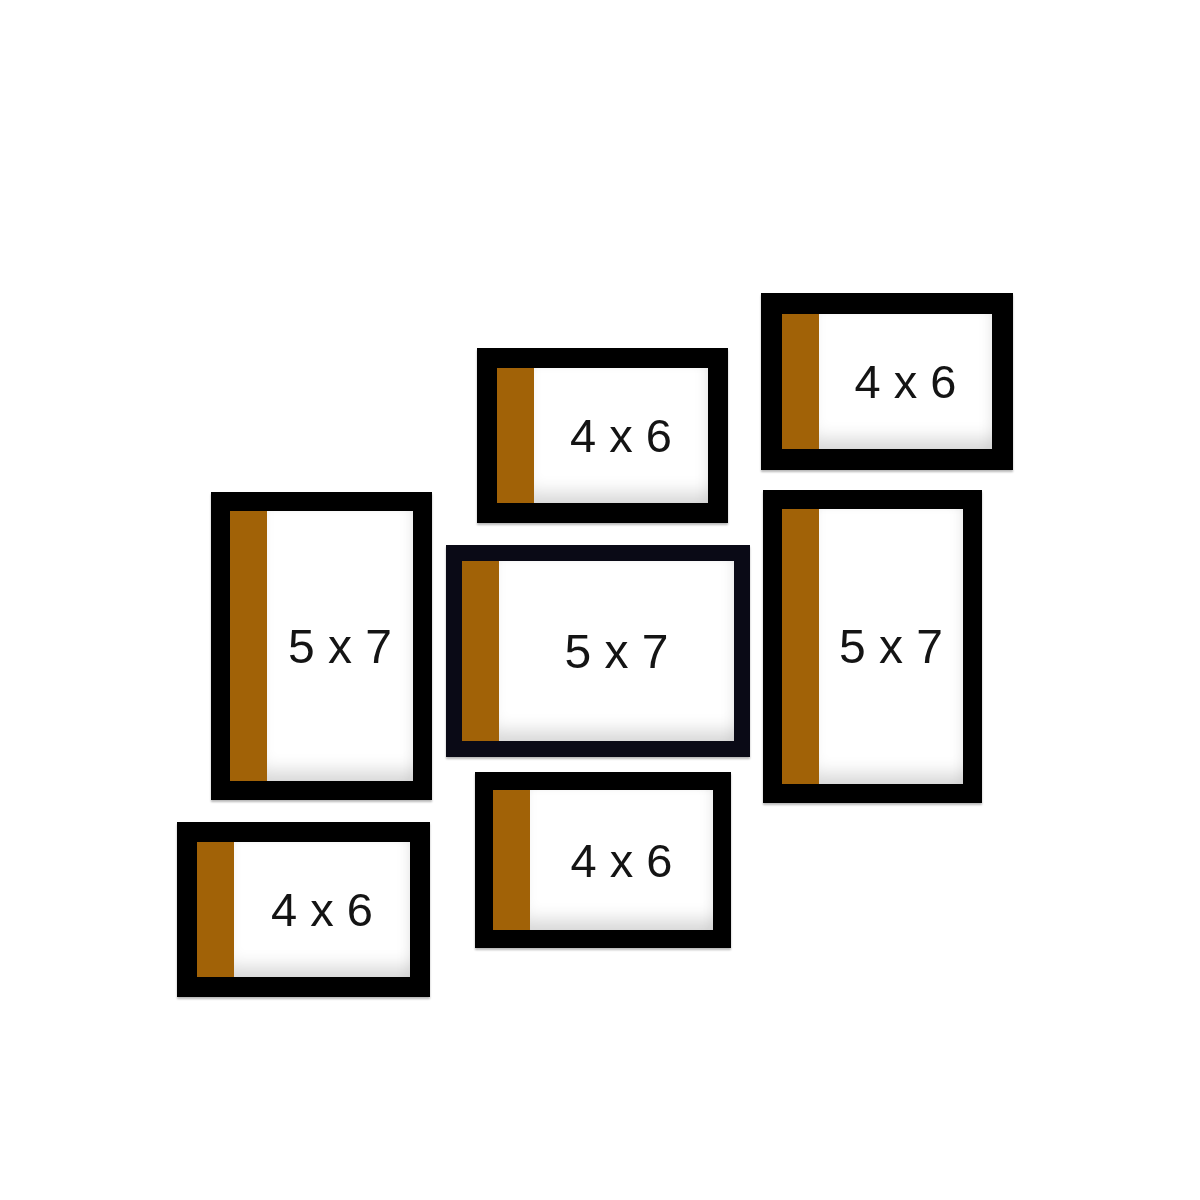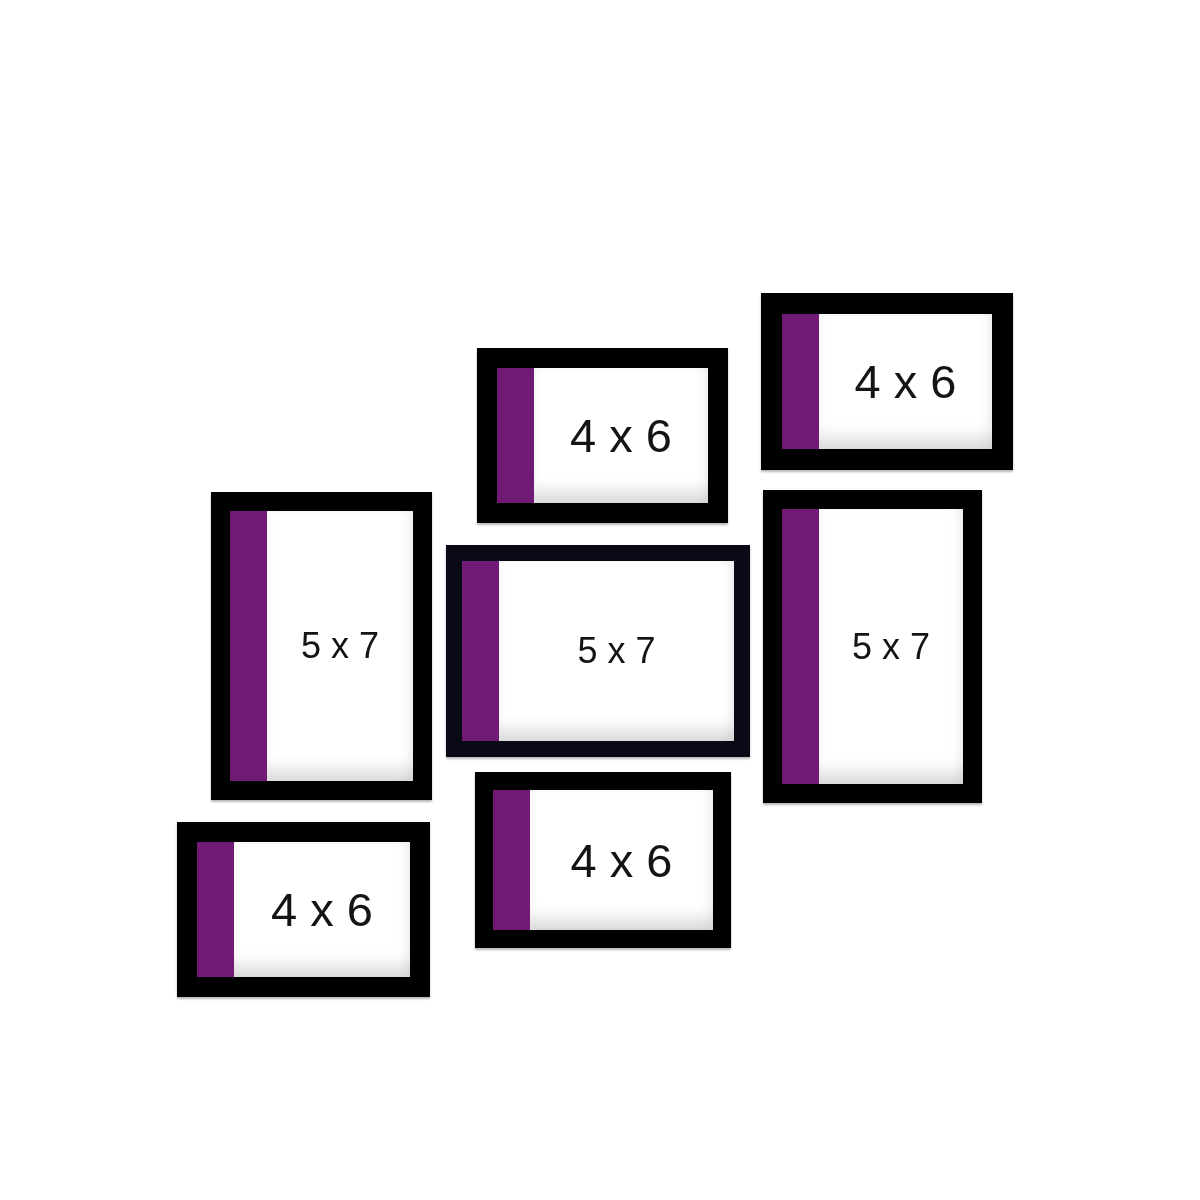--- a/index.html
+++ b/index.html
@@ -11,21 +11,21 @@
     position: relative;
     width: 1200px;
     height: 1200px;
     background: #ffffff;
     overflow: hidden;
     font-family: "Liberation Sans", sans-serif;
   }
   .frame {
     position: absolute;
     box-sizing: border-box;
-    background: #701a75;
+    background: #a16207;
     border: 20px solid #000000;
     box-shadow: 0 2px 2px rgba(0,0,0,0.28);
     padding-left: 37px;
   }
   .mat {
     width: 100%;
     height: 100%;
     display: flex;
     align-items: center;
     justify-content: center;
@@ -35,21 +35,21 @@
       inset 0 -20px 18px -10px rgba(0,0,0,0.16),
       inset -12px 0 14px -10px rgba(0,0,0,0.07),
       inset 0 4px 6px -4px rgba(0,0,0,0.05);
   }
   .label {
     color: #141414;
     white-space: nowrap;
     user-select: none;
   }
   .frame-4x6 .label { font-size: 47px; }
-  .frame-5x7 .label { font-size: 36px; }
+  .frame-5x7 .label { font-size: 48px; }
 
   
   .f1 { left: 761px; top: 293px; width: 252px; height: 177px; border-width: 21px; }
   .f2 { left: 477px; top: 348px; width: 251px; height: 175px; border-width: 20px; }
   .f3 { left: 211px; top: 492px; width: 221px; height: 308px; border-width: 19px; }
   .f4 { left: 446px; top: 545px; width: 304px; height: 212px; border-width: 16px; border-color: #0a0a16; }
   .f5 { left: 763px; top: 490px; width: 219px; height: 313px; border-width: 19px; }
   .f6 { left: 475px; top: 772px; width: 256px; height: 176px; border-width: 18px; }
   .f7 { left: 177px; top: 822px; width: 253px; height: 175px; border-width: 20px; }
 </style>

